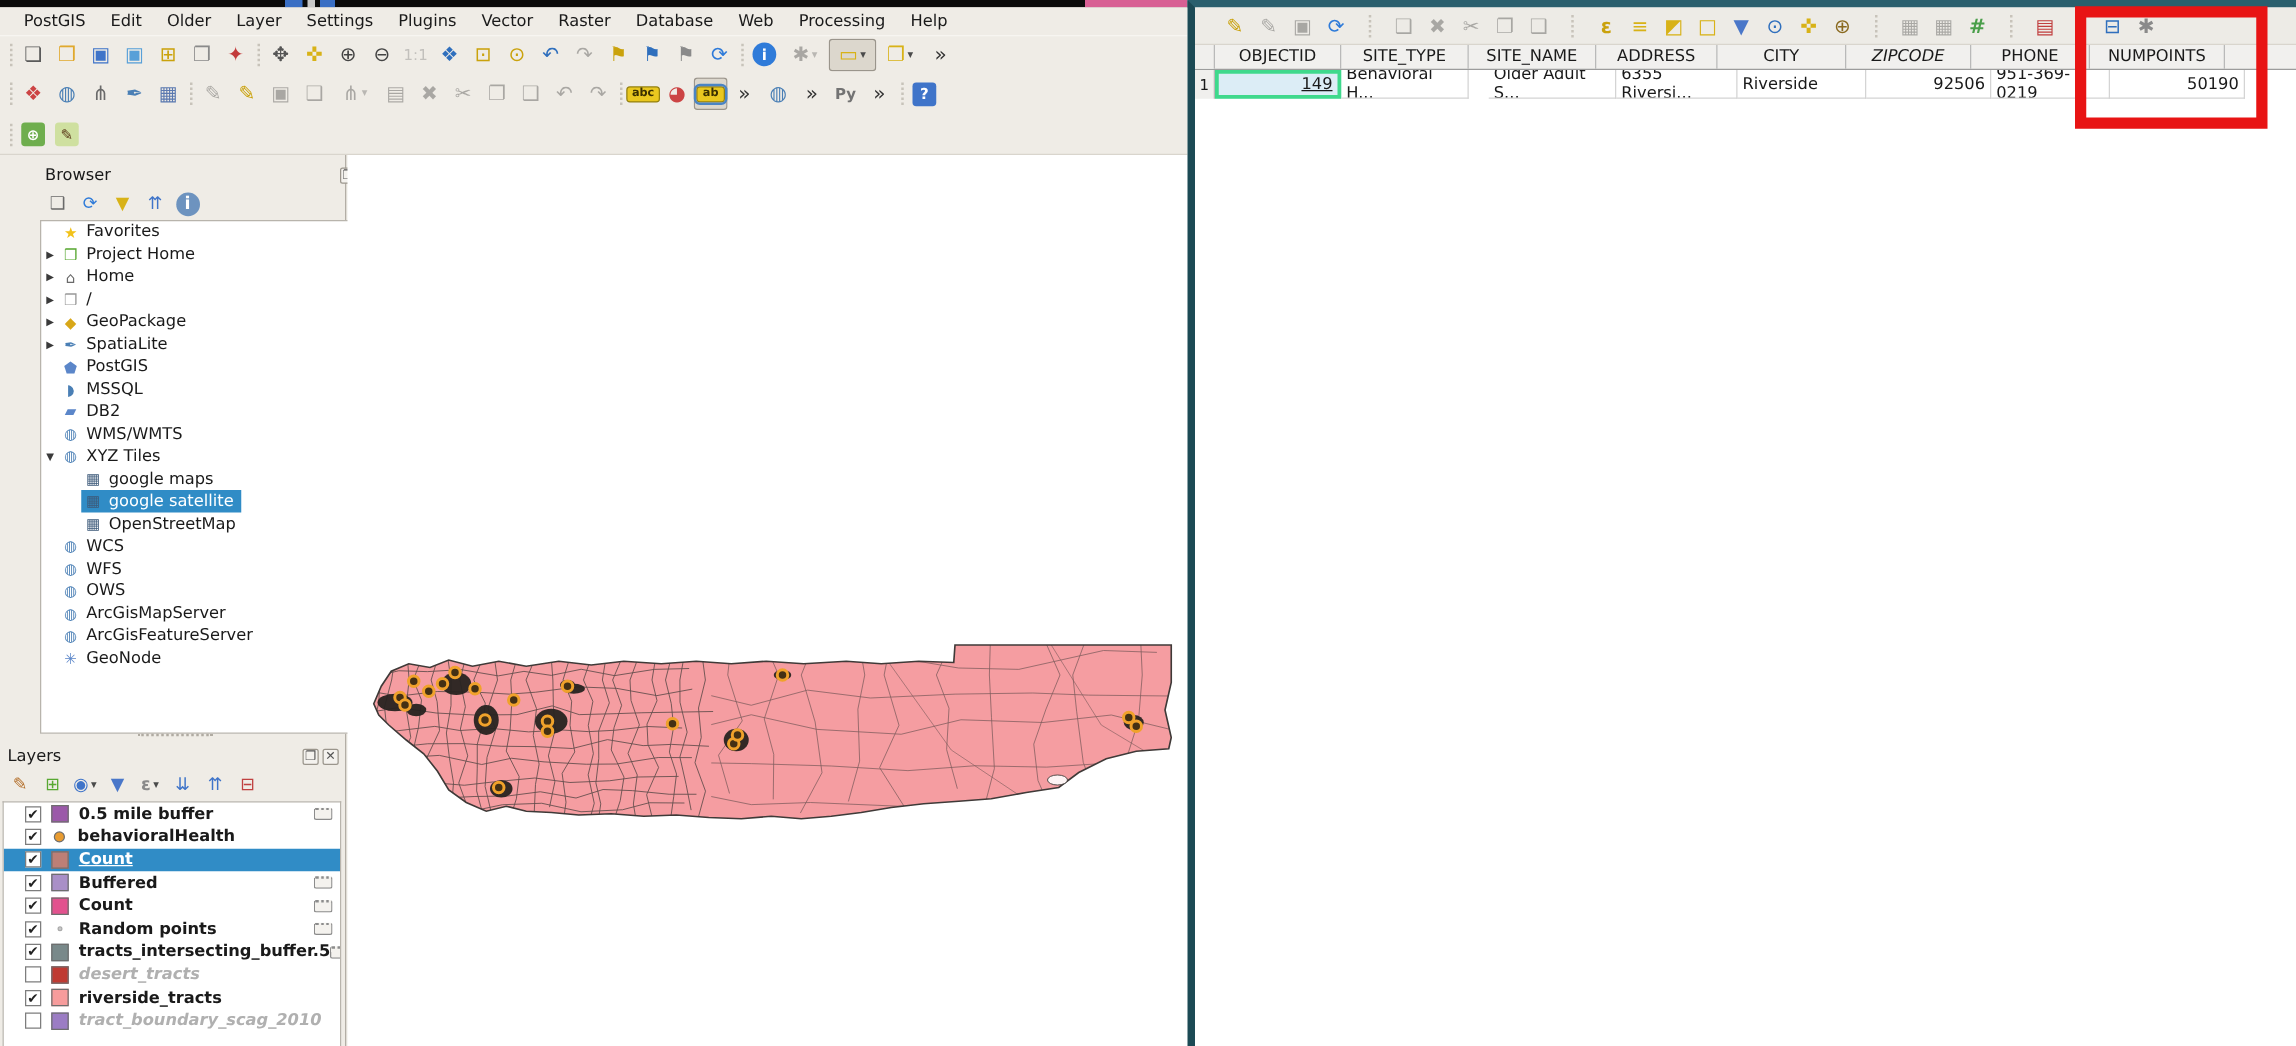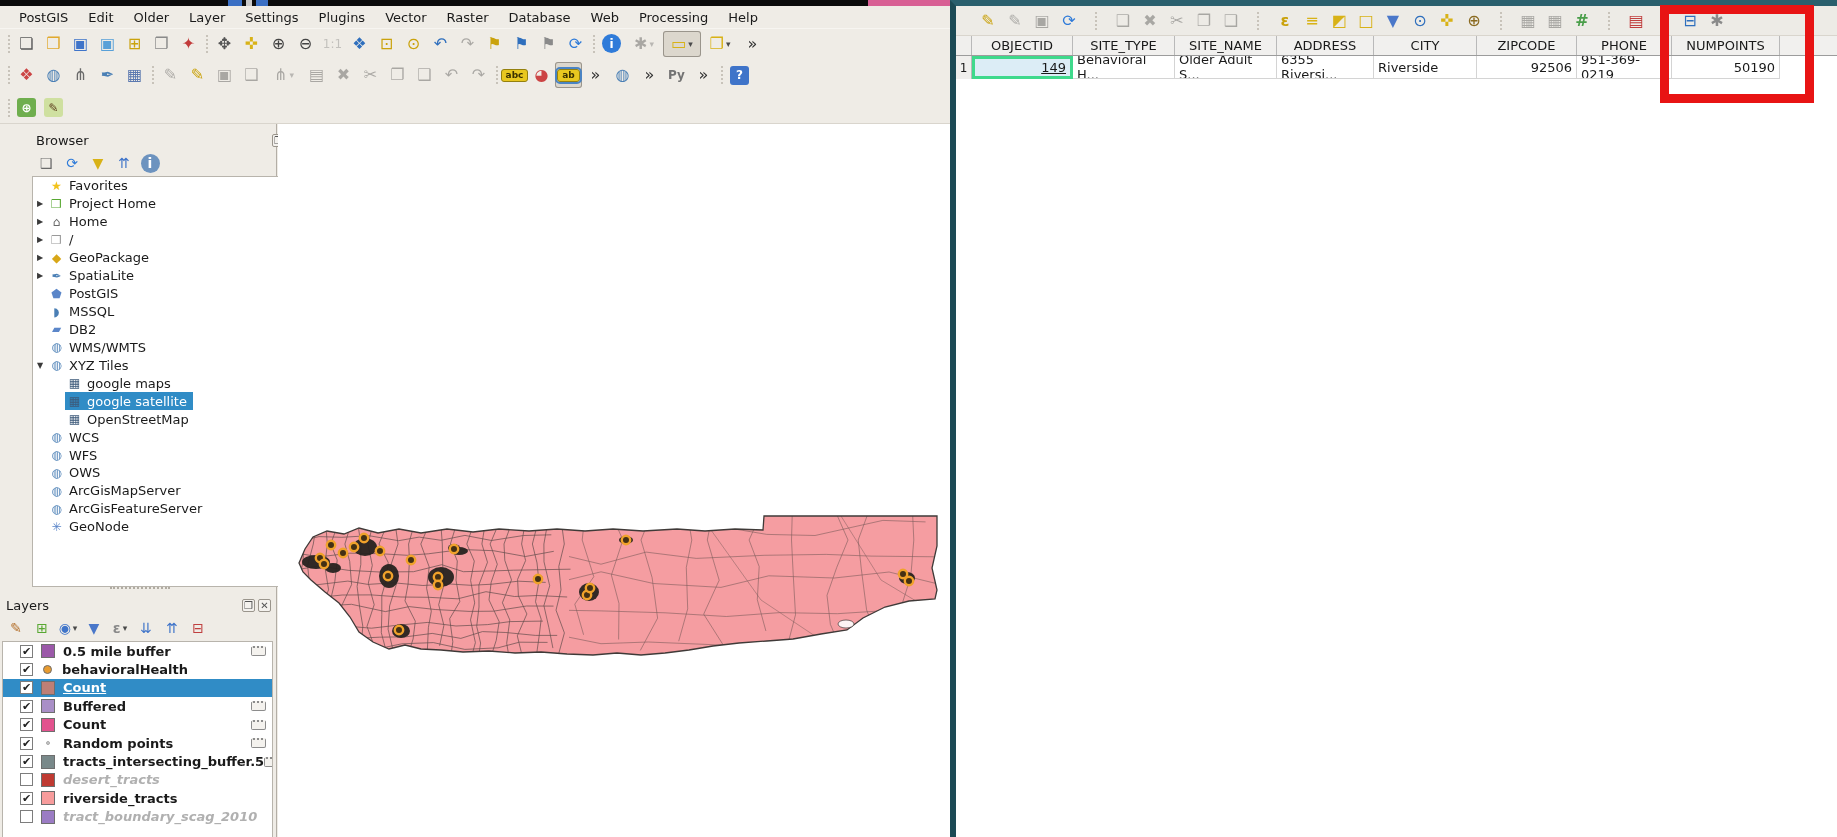--- a/index.html
+++ b/index.html
@@ -792,39 +792,39 @@
       <div class="th" style="width: 101px;">
             <span>OBJECTID</span>
           </div><div class="th" style="width: 102px;">
             <span>SITE_TYPE</span>
           </div><div class="th" style="width: 102px;">
             <span>SITE_NAME</span>
           </div><div class="th" style="width: 97px;">
             <span>ADDRESS</span>
           </div><div class="th" style="width: 103px;">
             <span>CITY</span>
-          </div><div class="th" style="width: 100px;">
+          </div><div class="th" style="width: 100px; font-style: italic;">
             <span>ZIPCODE</span>
           </div><div class="th" style="width: 95px;">
             <span>PHONE</span>
           </div><div class="th" style="width: 108px; align-items: center;">
             <span>NUMPOINTS</span>
           </div></div>
       <div class="th fill"></div>
     </div>
 
     <div class="trowdata">
       <div class="rownum">1</div>
       <div style="display:contents">
         
       <div class="td r sel" style="width: 101px; text-decoration: underline;">
             <span>149</span>
           </div><div class="td" style="width: 102px;">
             <span>Behavioral H...</span>
-          </div><div class="td" style="width: 102px;">
+          </div><div class="td" style="width: 102px; margin-left: 16px;">
             <span>Older Adult S...</span>
           </div><div class="td" style="width: 97px;">
             <span>6355 Riversi...</span>
           </div><div class="td" style="width: 103px;">
             <span>Riverside</span>
           </div><div class="td r" style="width: 100px;">
             <span>92506</span>
           </div><div class="td" style="width: 95px;">
             <span>951-369-0219</span>
           </div><div class="td r" style="width: 108px;">

